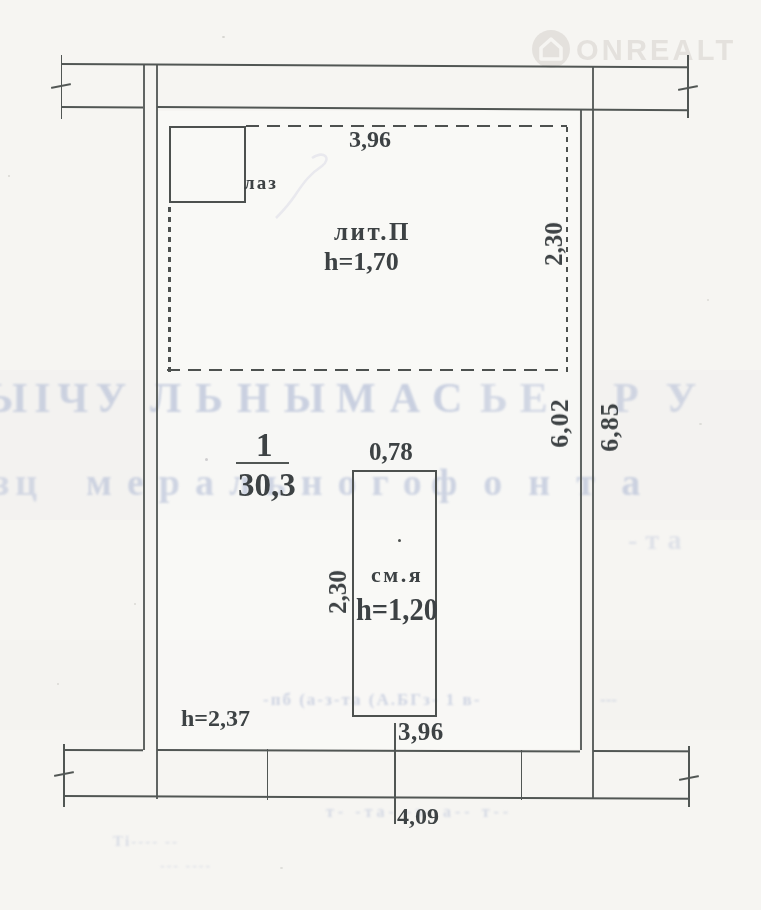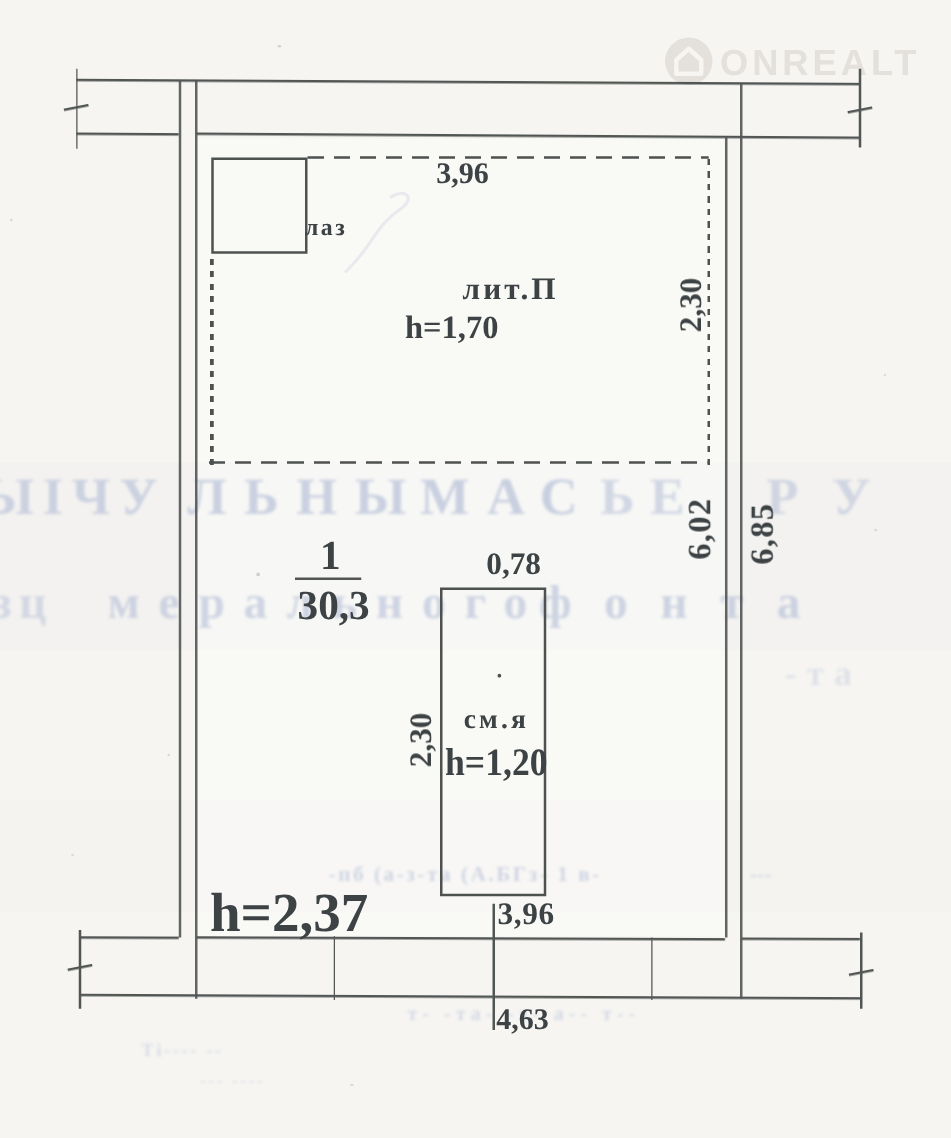--- a/index.html
+++ b/index.html
@@ -81,47 +81,47 @@
 
 <div class="abs" style="left:246px;top:124.5px;width:321px;height:2px;background:repeating-linear-gradient(90deg,#4d514f 0 13px,transparent 13px 21px);"></div>
 <div class="abs" style="left:167px;top:369px;width:399px;height:2px;background:repeating-linear-gradient(90deg,#4d514f 0 13px,transparent 13px 21px);"></div>
 <div class="abs" style="left:168px;top:203px;width:2.5px;height:169px;background:repeating-linear-gradient(0deg,#4d514f 0 5px,transparent 5px 10px);"></div>
 <div class="abs" style="left:565.5px;top:127px;width:2.5px;height:245px;background:repeating-linear-gradient(0deg,#4d514f 0 5px,transparent 5px 10px);"></div>
 
 <div class="abs" style="left:352px;top:470px;width:80.5px;height:242.5px;border:2px solid #4d514f;filter:blur(0.25px);"></div>
 <div class="abs" style="left:398px;top:539px;width:3px;height:3px;background:#4d514f;border-radius:50%;"></div>
 
 <div class="txt" style="left:349px;top:126px;font-size:24px;">3,96</div>
-<div class="txt" style="left:334px;top:218px;font-size:25px;letter-spacing:2.5px;margin-left:36px;">лит.П</div>
+<div class="txt" style="left:334px;top:218px;font-size:25px;letter-spacing:2.5px;">лит.П</div>
 <div class="txt" style="left:324px;top:247px;font-size:26px;">h=1,70</div>
 <div class="rot" style="left:554px;top:244px;">
     <span style="font-size:25px;">2,30</span>
   </div>
 
 <div class="txt" style="left:256px;top:427px;font-size:33px;">1</div>
 <div class="ln" style="left:236px;top:462px;width:53px;height:2.2px;"></div>
 <div class="txt" style="left:238px;top:467px;font-size:33px;">30,3</div>
 
-<div class="txt" style="left:369px;top:438px;font-size:25px;margin-left:20px;">0,78</div>
+<div class="txt" style="left:369px;top:438px;font-size:25px;">0,78</div>
 <div class="rot" style="left:338px;top:592px;">
     <span style="font-size:25px;">2,30</span>
   </div>
 <div class="txt" style="left:371px;top:562px;font-size:22px;letter-spacing:2.5px;">см.я</div>
 <div class="txt" style="left:356px;top:592px;font-size:31px;transform:scaleX(.92);transform-origin:0 0;">h=1,20</div>
 
 <div class="rot" style="left:560px;top:423px;">
     <span style="font-size:26px;letter-spacing:1px;">6,02</span>
   </div>
 <div class="rot" style="left:610px;top:427px;">
     <span style="font-size:26px;letter-spacing:1px;">6,85</span>
   </div>
 
-<div class="txt" style="left:168px;top:705px;font-size:44px;">h=2,37</div>
+<div class="txt" style="left:181px;top:705px;font-size:24px;">h=2,37</div>
 <div class="txt" style="left:398px;top:718px;font-size:25px;letter-spacing:0.5px;">3,96</div>
-<div class="txt" style="left:397px;top:803px;font-size:24px;">4,63</div>
+<div class="txt" style="left:397px;top:803px;font-size:24px;">4,09</div>
 <div class="abs" style="left:222px;top:36px;width:3px;height:2px;background:#d5d4d0;border-radius:50%;"></div>
 <div class="abs" style="left:8px;top:175px;width:2px;height:2px;background:#d8d7d3;border-radius:50%;"></div>
 <div class="abs" style="left:699px;top:423px;width:3px;height:2px;background:#dcdbd7;border-radius:50%;"></div>
 <div class="abs" style="left:205px;top:458px;width:3px;height:3px;background:#cfced0;border-radius:50%;"></div>
 <div class="abs" style="left:134px;top:603px;width:2px;height:2px;background:#dad9d5;border-radius:50%;"></div>
 <div class="abs" style="left:707px;top:299px;width:2px;height:2px;background:#dcdbd7;border-radius:50%;"></div>
 <div class="abs" style="left:57px;top:683px;width:2px;height:2px;background:#dad9d5;border-radius:50%;"></div>
 <div class="abs" style="left:280px;top:867px;width:3px;height:2px;background:#deddd9;border-radius:50%;"></div>
 
 </body></html>

